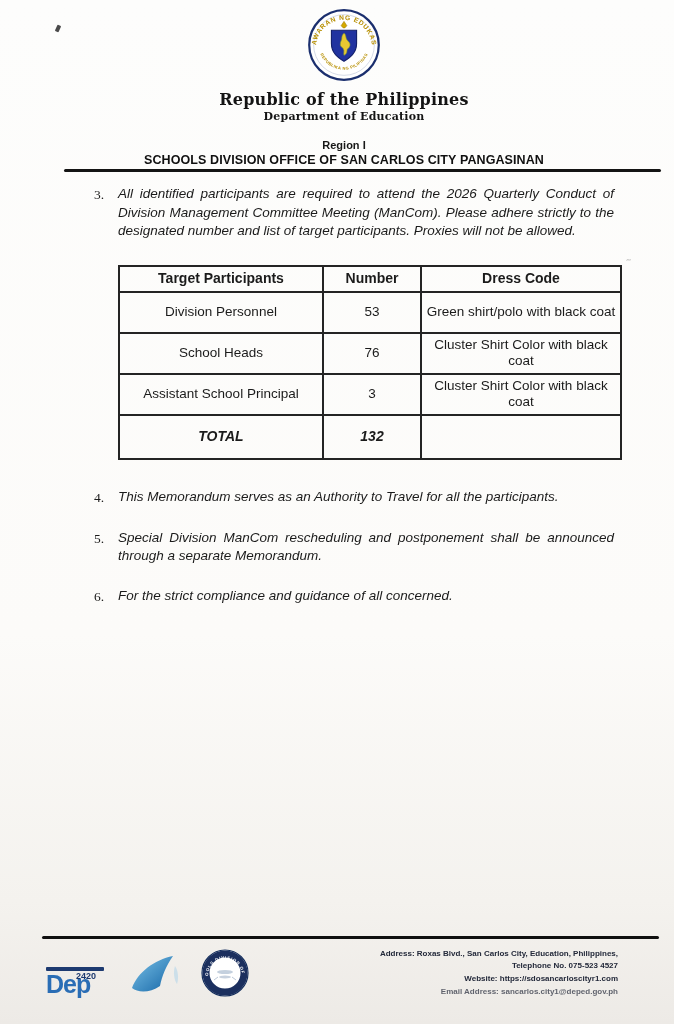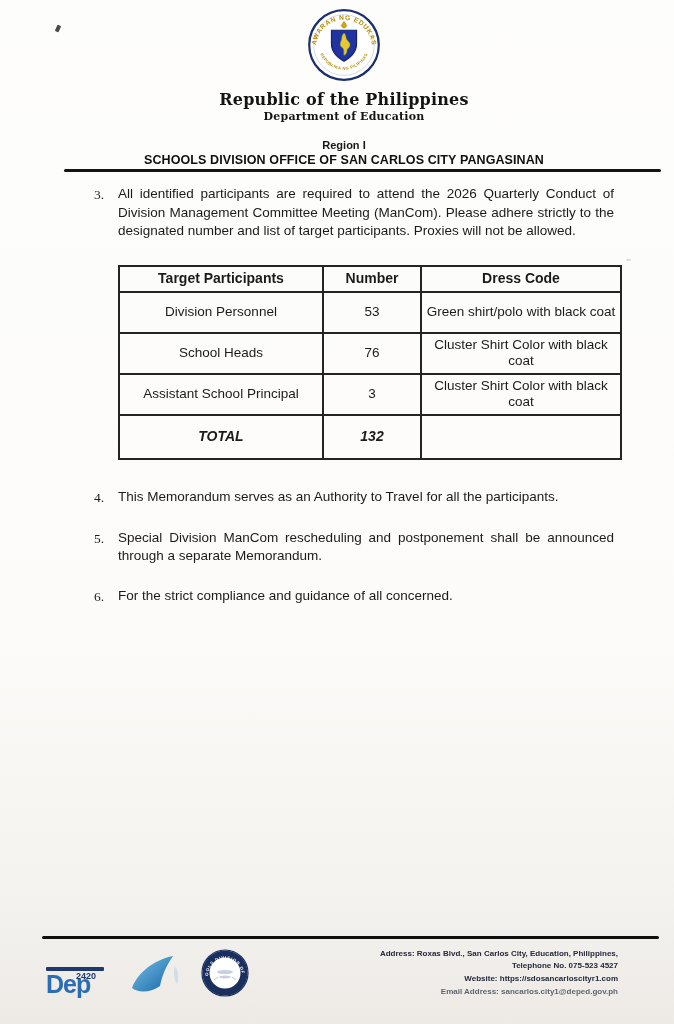--- a/index.html
+++ b/index.html
@@ -20,21 +20,21 @@
   .seal-wrap{display:inline-block;line-height:0;}
   .hdr-republic{font-family:"DejaVu Serif",serif;font-weight:bold;font-size:16px;letter-spacing:.2px;margin-top:4px;color:#141414;}
   .hdr-dept{font-family:"DejaVu Serif",serif;font-weight:bold;font-size:11px;letter-spacing:.2px;margin-top:1px;color:#141414;}
   .hdr-region{font-weight:bold;font-size:11px;margin-top:16px;color:#171717;}
   .hdr-office{font-weight:bold;font-size:12.5px;letter-spacing:.1px;margin-top:2px;color:#101010;}
   .header-rule{height:3px;background:#141414;margin:2px 13px 0 64px;border-radius:2px;}
   
   .content{margin:13px 60px 0 94px;font-size:13.5px;line-height:1.38;}
   .item{display:flex;}
   .item .num{width:24px;flex:0 0 24px;font-family:"Liberation Serif",serif;font-size:13.5px;padding-top:1px;}
-  .item .txt{flex:1;text-align:justify;}
+  .item .txt{flex:1;text-align:justify;font-style:italic;}
   .item-4{margin-top:28px;}
   .item-5{margin-top:21px;}
   .item-6{margin-top:21px;}
   
   table.participants{border-collapse:collapse;margin:24px 0 0 24px;width:502px;table-layout:fixed;}
   table.participants th,table.participants td{border:2px solid #242424;padding:1px 4px;text-align:center;vertical-align:middle;}
   table.participants th{font-size:14px;font-weight:bold;height:22px;padding:1px 2px;}
   table.participants td{font-size:13.5px;line-height:1.25;}
   col.c1{width:204px;} col.c2{width:98px;} col.c3{width:200px;}
   tr.r-data td{height:37px;}

